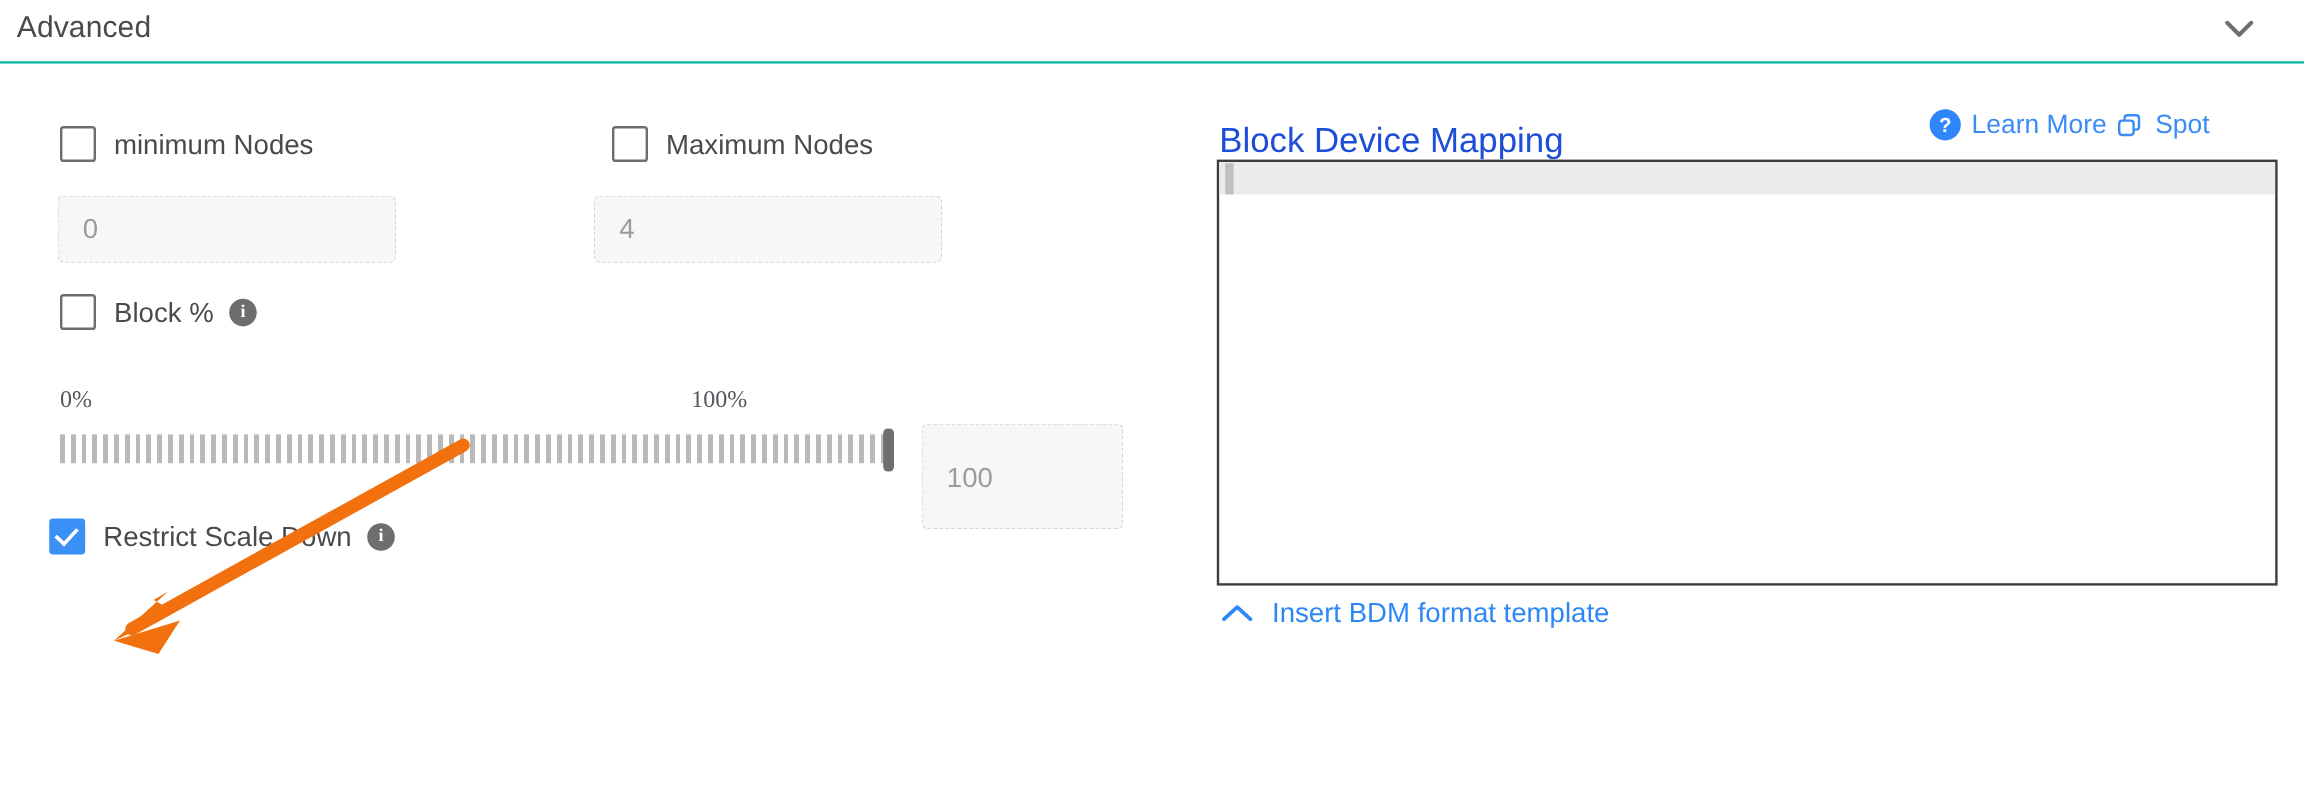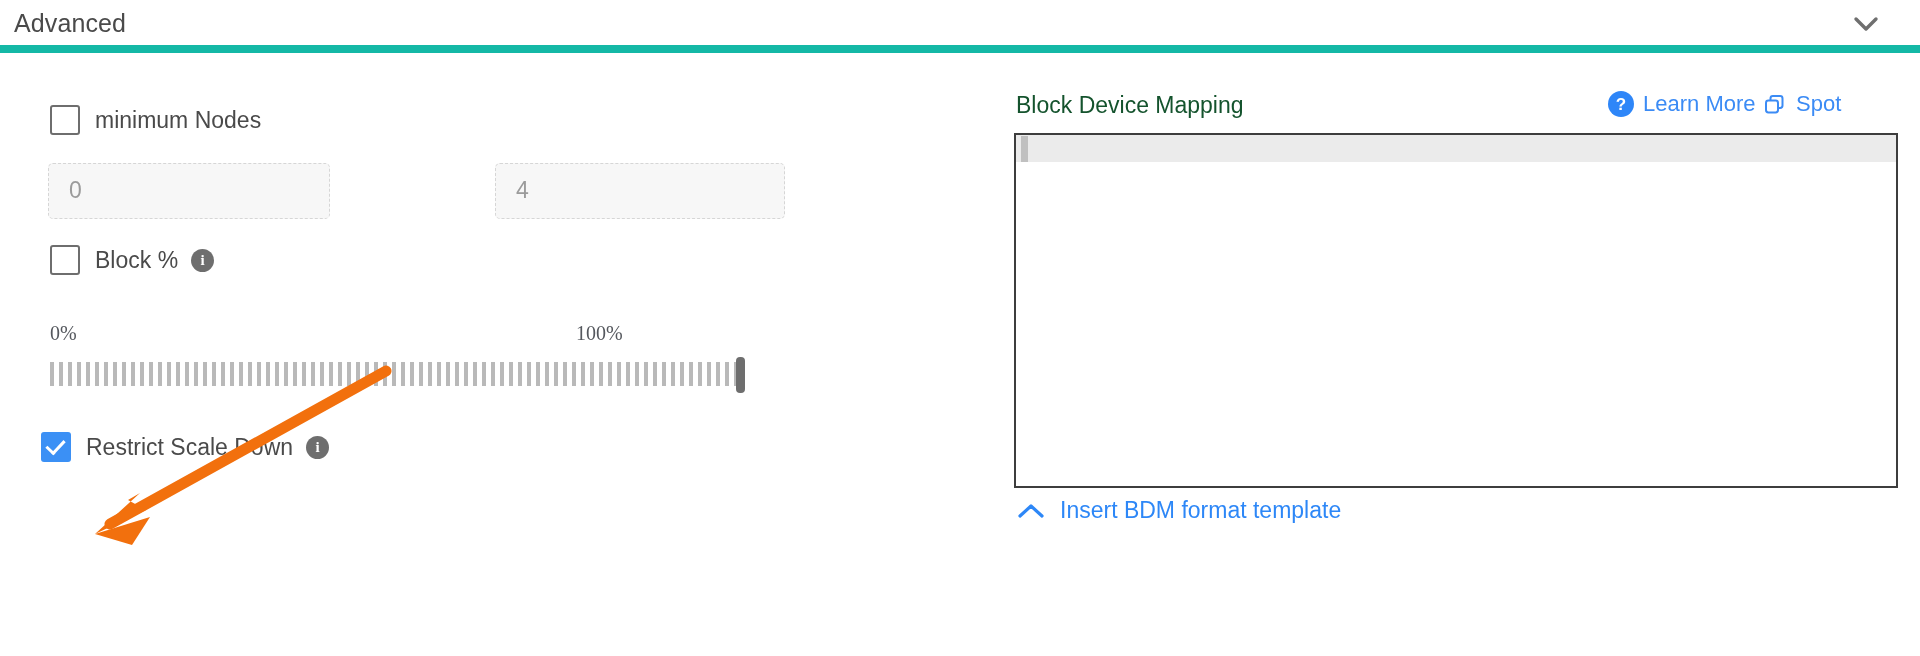--- a/index.html
+++ b/index.html
@@ -16,21 +16,21 @@
     position: relative;
   }
 
   
   #advanced-section-header {
     position: absolute;
     left: 0; top: 0;
     width: 1920px;
     height: 53px;
     box-sizing: border-box;
-    border-bottom: 8px solid #14b8a6;
+    border-bottom: 2px solid #14b8a6;
   }
   #advanced-title {
     position: absolute;
     left: 14px;
     top: 9px;
     font-size: 25px;
     color: #4a4a4a;
     letter-spacing: .1px;
   }
   #advanced-collapse-toggle {
@@ -143,23 +143,23 @@
     height: 36px;
     background: #6e6e6e;
     border-radius: 4px;
     cursor: grab;
   }
 
   
   .right-pane { position: absolute; left: 1000px; top: 53px; width: 920px; height: 603px; }
   #bdm-title {
     position: absolute;
-    left: 16px; top: 39px;
-    font-size: 23px;
-    color: #14532d;
+    left: 16px; top: 49px;
+    font-size: 29px;
+    color: #1d4ed8;
   }
   .link-action {
     position: absolute;
     top: 38px;
     display: flex;
     align-items: center;
     color: #3b8bf5;
     font-size: 22px;
     cursor: pointer;
     white-space: nowrap;
@@ -236,36 +236,41 @@
 </div>
 
 <div class="left-pane">
 
   <div class="checkbox-row" style="left:50px; top:52px;">
     <span class="cb"></span>
     <span class="cb-label">minimum Nodes</span>
   </div>
   <div class="num-input" style="left:48px; top:110px; width:282px;">0</div>
 
+  <div class="checkbox-row" style="left:510px; top:52px;">
+    <span class="cb"></span>
+    <span class="cb-label">Maximum Nodes</span>
+  </div>
   <div class="num-input" style="left:495px; top:110px; width:290px;">4</div>
 
   <div class="checkbox-row" style="left:50px; top:192px;">
     <span class="cb"></span>
     <span class="cb-label">Block %</span>
     <span class="info-icon">i</span>
   </div>
 
   <div id="spot-slider-wrap">
     <span id="slider-min-label">0%</span>
     <span id="slider-max-label">100%</span>
     <div id="spot-slider-track">
       <div id="spot-slider-ticks"></div>
       <div id="spot-slider-thumb"></div>
     </div>
   </div>
+  <div class="num-input" style="left:768px; top:300px; width:168px; height:88px; line-height:88px;">100</div>
 
   <div class="checkbox-row" style="left:41px; top:379px;">
     <span class="cb checked"></span>
     <span class="cb-label">Restrict Scale Down</span>
     <span class="info-icon">i</span>
   </div>
 </div>
 
 <div class="right-pane">
 

